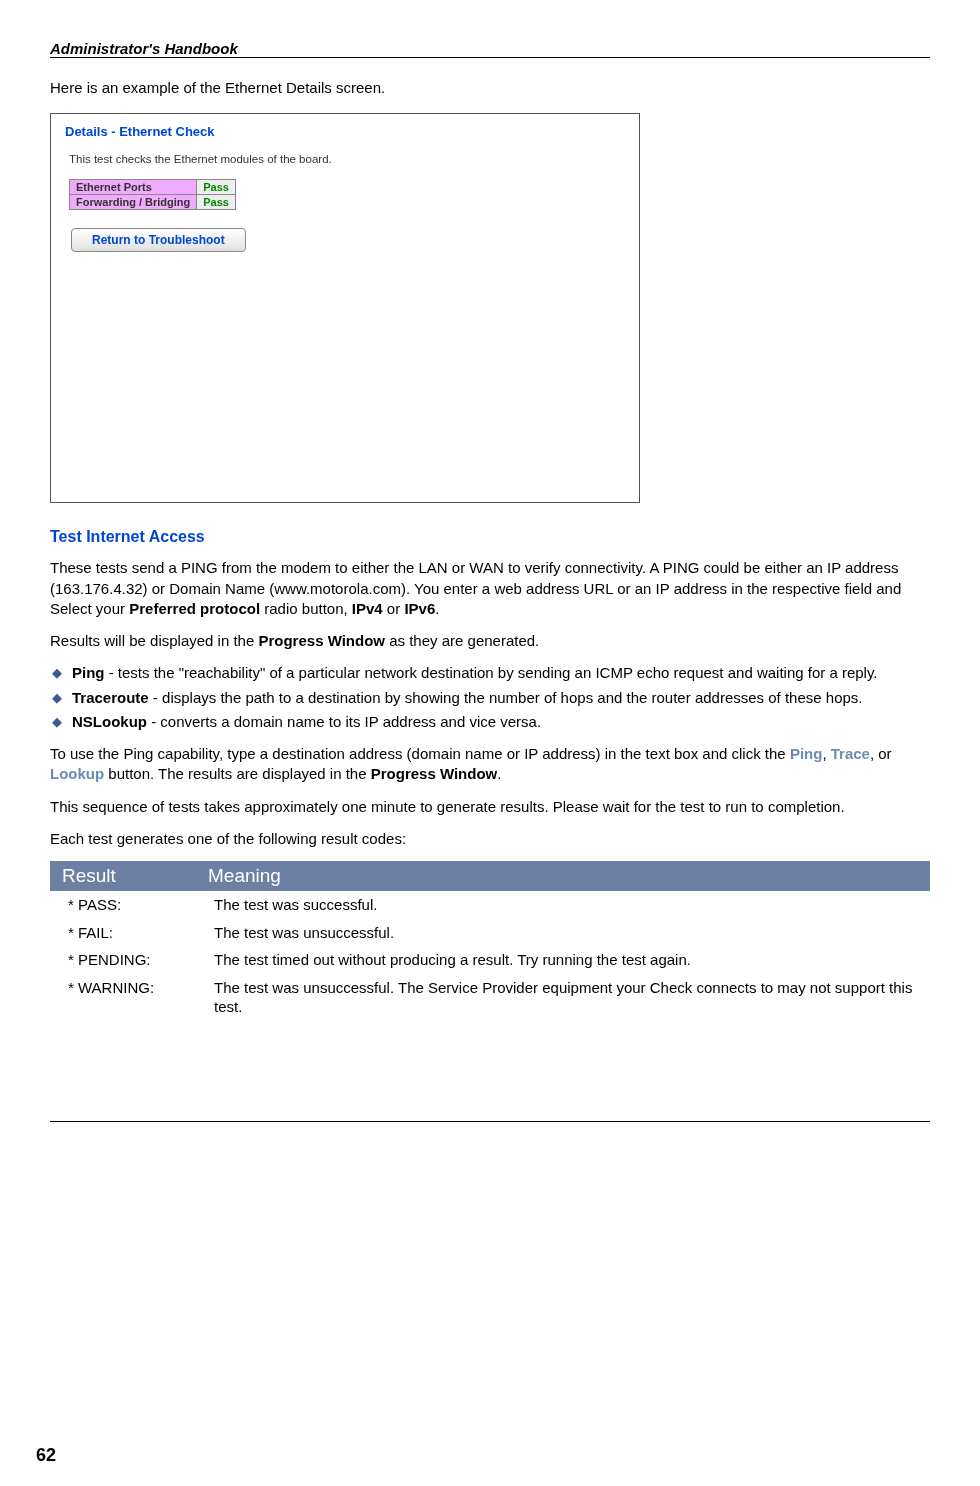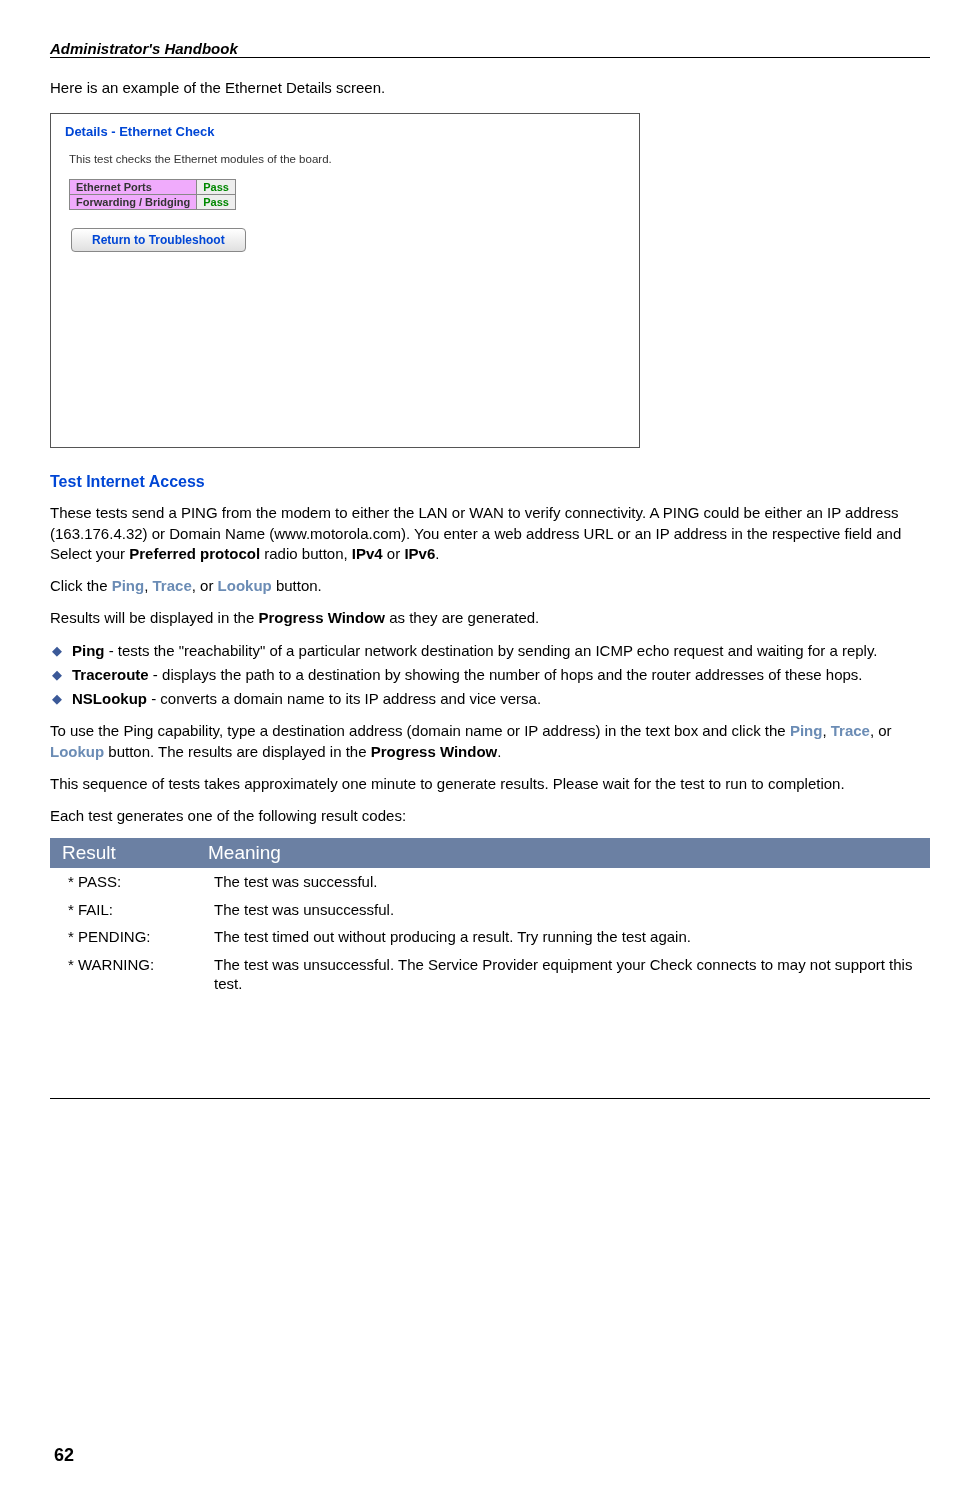--- a/index.html
+++ b/index.html
@@ -25,21 +25,21 @@
     margin: 0 0 20px 0;
   }
   .para {
     font-size: 15px;
     line-height: 1.35;
     margin: 12px 0;
   }
   .screenshot-box {
     border: 1px solid #555;
     width: 590px;
-    height: 335px;
+    height: 390px;
     margin: 15px 0 25px 0;
     padding: 10px 14px;
     position: relative;
     box-sizing: border-box;
   }
   .ss-title {
     color: #0046d5;
     font-weight: bold;
     font-size: 13px;
     margin-bottom: 14px;
@@ -123,21 +123,21 @@
   .result-table tbody td {
     font-size: 15px;
     padding: 4px 8px 4px 18px;
     vertical-align: top;
     line-height: 1.3;
   }
   .result-table tbody td.col1 { width: 120px; white-space: nowrap; }
   .page-number {
     position: fixed;
     bottom: 20px;
-    left: 54px;
+    left: 36px;
     font-weight: bold;
     font-size: 18px;
     text-align: right;
   }
   .footer-hr {
     border: none;
     border-top: 1px solid #000;
     margin: 100px 0 6px 0;
   }
 </style>
@@ -167,23 +167,20 @@
       </table>
     <span class="ss-button">Return to Troubleshoot</span>
   </div>
 
   <div class="section-head">Test Internet Access</div>
 
   <div class="para">
     <span> These tests send a PING from the modem to either the LAN or WAN to verify connectivity. A PING could be either an IP address (163.176.4.32) or Domain Name (www.motorola.com). You enter a web address URL or an IP address in the respective field and Select your </span><span class="strong">Preferred protocol</span><span> radio button, </span><span class="strong">IPv4</span><span> or </span><span class="strong">IPv6</span><span>.</span>
   </div>
 
-  <div class="para">
-    <span>Click the </span><span class="link-color">Ping</span><span>, </span><span class="link-color">Trace</span><span>, or </span><span class="link-color">Lookup</span><span> button.</span>
-  </div>
 
   <div class="para">
     <span>Results will be displayed in the </span><span class="strong">Progress Window</span><span> as they are generated.</span>
   </div>
 
   <ul class="diamond">
     <li><span class="strong">Ping</span><span> - tests the "reachability" of a particular network destination by sending an ICMP echo request and waiting for a reply.</span></li>
     <li><span class="strong">Traceroute</span><span> - displays the path to a destination by showing the number of hops and the router addresses of these hops.</span></li>
     <li><span class="strong">NSLookup</span><span> - converts a domain name to its IP address and vice versa.</span></li>
   </ul>

